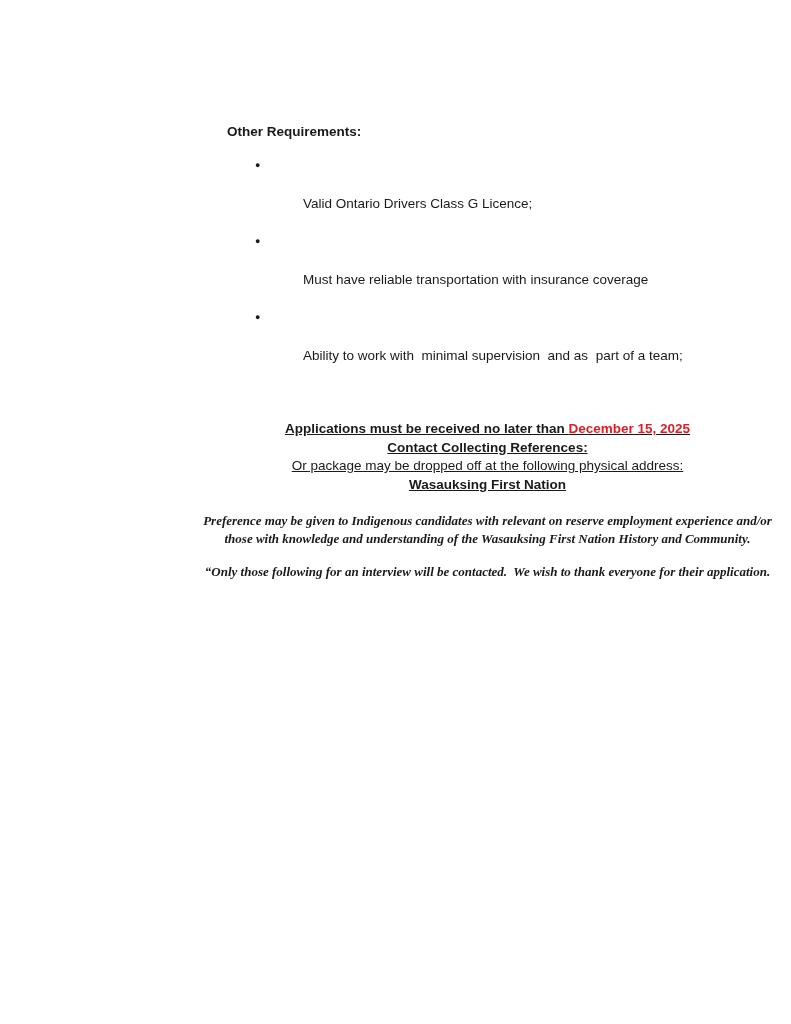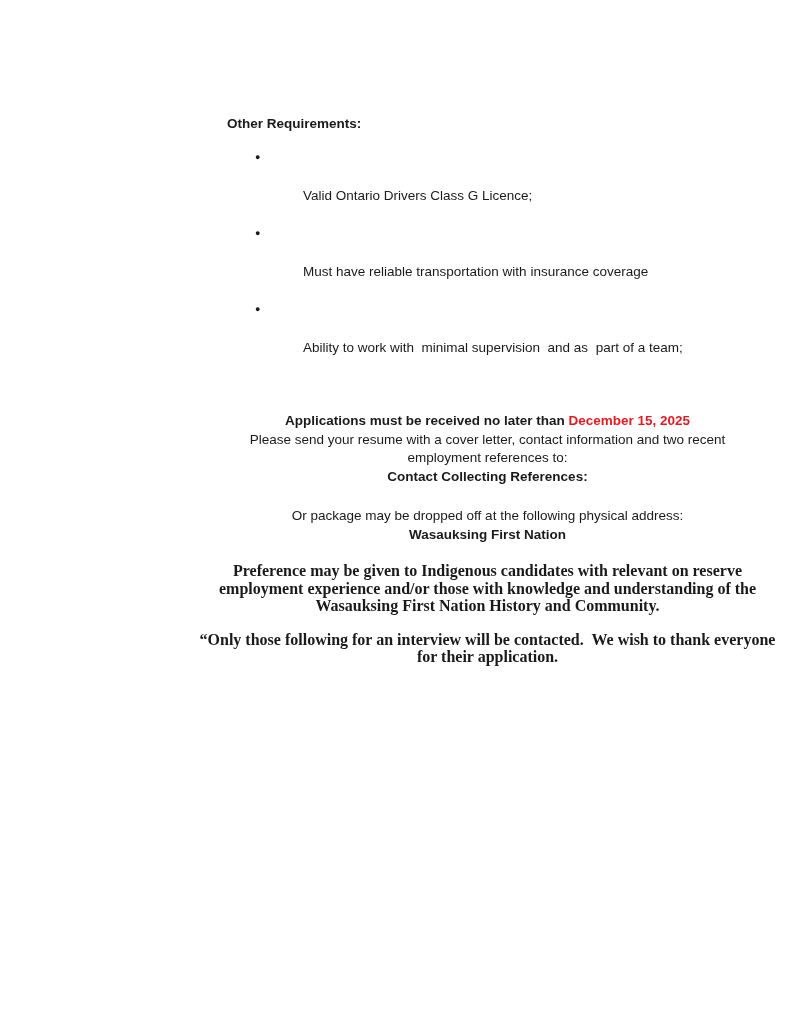--- a/index.html
+++ b/index.html
@@ -10,21 +10,21 @@
     position: relative;
     width: 791px;
     height: 1024px;
     background: #ffffff;
     overflow: hidden;
   }
 
   .content {
     position: absolute;
     left: 227px;
-    top: 114px;
+    top: 122px;
     width: 521px;
     font-size: 13.5px;
     line-height: 19px;
   }
 
   .section-heading {
     font-weight: bold;
     font-size: 13.5px;
     line-height: 19px;
     text-align: left;
@@ -44,33 +44,34 @@
   ul.bullet-list li .bullet-glyph {
     position: absolute;
     left: 28px;
     top: 0;
     font-size: 9px;
     line-height: 19px;
   }
 
   .centered { text-align: center; }
 
-  .line { line-height: 18.5px; white-space: pre-wrap; }
+  .line { line-height: 18.5px; white-space: pre-wrap; text-decoration: underline; }
   .bold { font-weight: bold; }
 
   .deadline-line { margin-top: 36px; font-weight: bold; }
   .deadline-date { font-weight: bold; }
 
   .email-line { margin-top: 18px; font-weight: bold; }
-  .dropoff-intro { margin-top: 21px; }
+  .dropoff-intro { }
 
   .serif-note {
     font-family: "Liberation Serif", serif;
+    font-style: italic;
     font-weight: bold;
-    font-size: 16px;
+    font-size: 13px;
     line-height: 17.5px;
     margin-left: -30px;
     margin-right: -30px;
     white-space: pre-wrap;
   }
   .preference-note { margin-top: 18px; }
   .selection-note { margin-top: 16px; }
 </style>
 </head>
 <body>
@@ -92,21 +93,20 @@
       <li>
         <span class="bullet-glyph">●</span>
         <span>Ability to work with  minimal supervision  and as  part of a team;</span>
       </li>
     </ul>
 
     <div class="centered">
 
       <div class="line deadline-line"><span>Applications must be received no later than </span><span class="deadline-date" style="color:#e21b23;">December 15, 2025</span></div>
 
-      <div class="line">Please send your resume with a cover letter, contact information and two recent employment references to:</div>
 
       <div class="line bold">Contact Collecting References:</div>
 
 
       <div class="line dropoff-intro">Or package may be dropped off at the following physical address:</div>
 
 
 
       <div class="line bold">Wasauksing First Nation</div>
 

